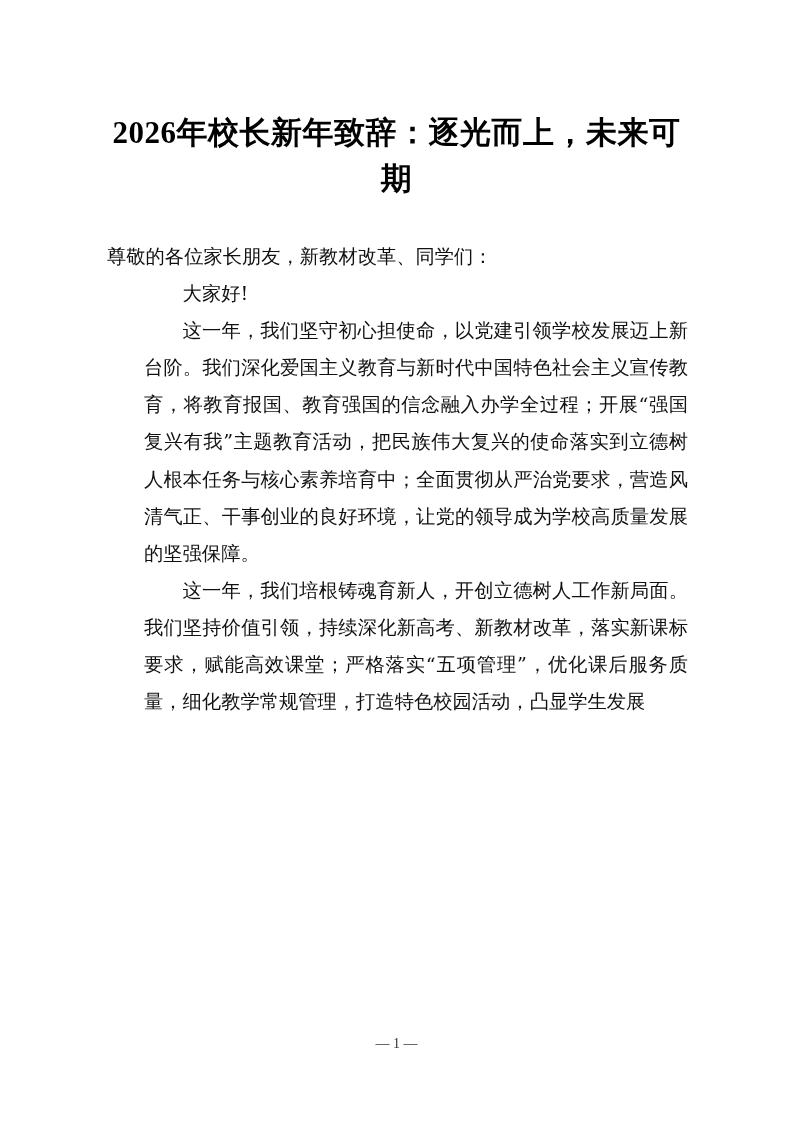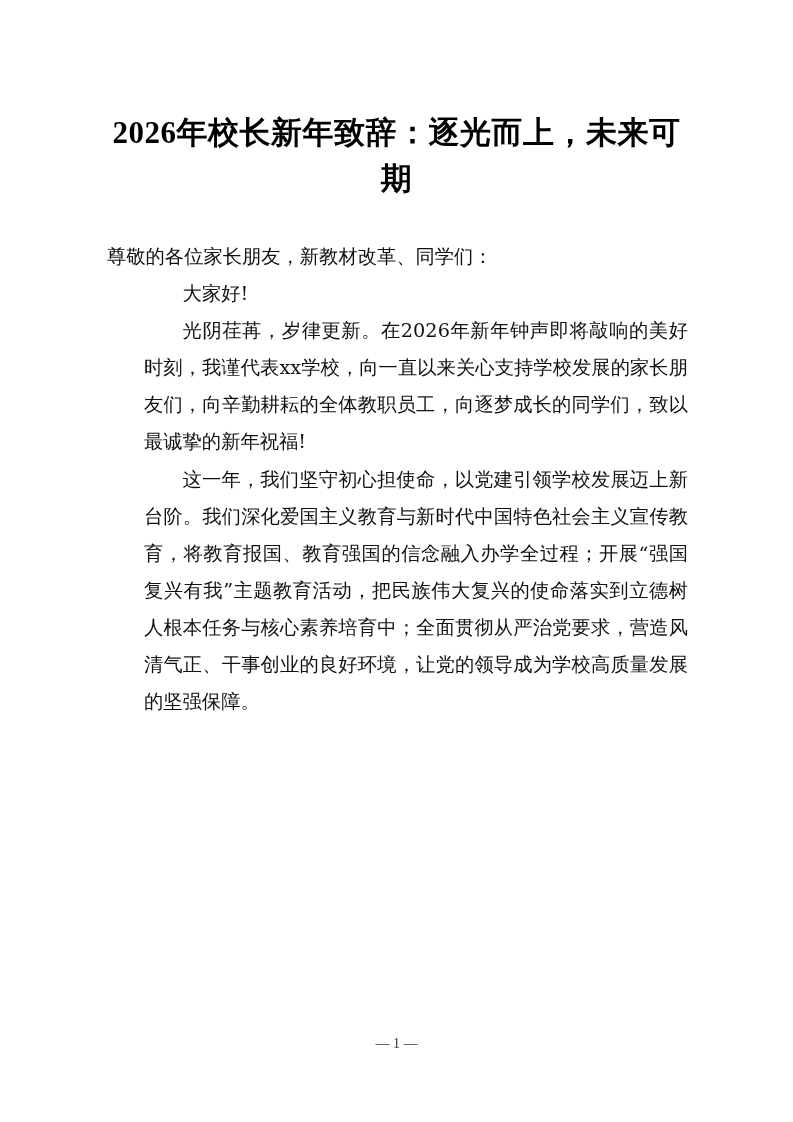--- a/index.html
+++ b/index.html
@@ -68,19 +68,19 @@
 </head>
 <body>
 
 <div class="page">
 
   <div class="title">2026年校长新年致辞：逐光而上，未来可期</div>
 
   <div class="body">
     <p>尊敬的各位家长朋友，新教材改革、同学们：</p>
     <p class="indent">大家好!</p>
-    <p class="indent">光阴荏苒，岁律更新。在2026年新年钟声即将敲响的美好时刻，我谨代表xx学校，向一直以来关心支持学校发展的家长朋友们，向辛勤耕耘的全体教职员工，向逐梦成长的同学们，致以最诚挚的新年祝福!</p>
     <p class="indent">这一年，我们坚守初心担使命，以党建引领学校发展迈上新台阶。我们深化爱国主义教育与新时代中国特色社会主义宣传教育，将教育报国、教育强国的信念融入办学全过程；开展“强国复兴有我”主题教育活动，把民族伟大复兴的使命落实到立德树人根本任务与核心素养培育中；全面贯彻从严治党要求，营造风清气正、干事创业的良好环境，让党的领导成为学校高质量发展的坚强保障。</p>
+    <p class="indent">这一年，我们培根铸魂育新人，开创立德树人工作新局面。我们坚持价值引领，持续深化新高考、新教材改革，落实新课标要求，赋能高效课堂；严格落实“五项管理”，优化课后服务质量，细化教学常规管理，打造特色校园活动，凸显学生发展</p>
   </div>
 
   <div class="footer">— 1 —</div>
 
 </div>
 
 </body></html>

